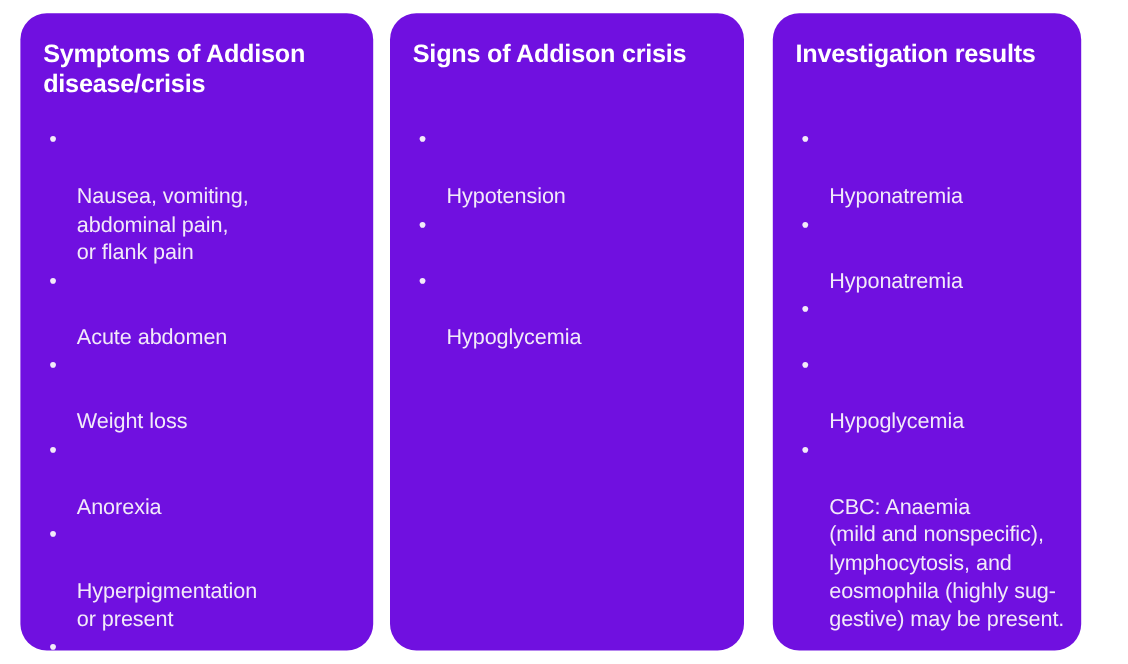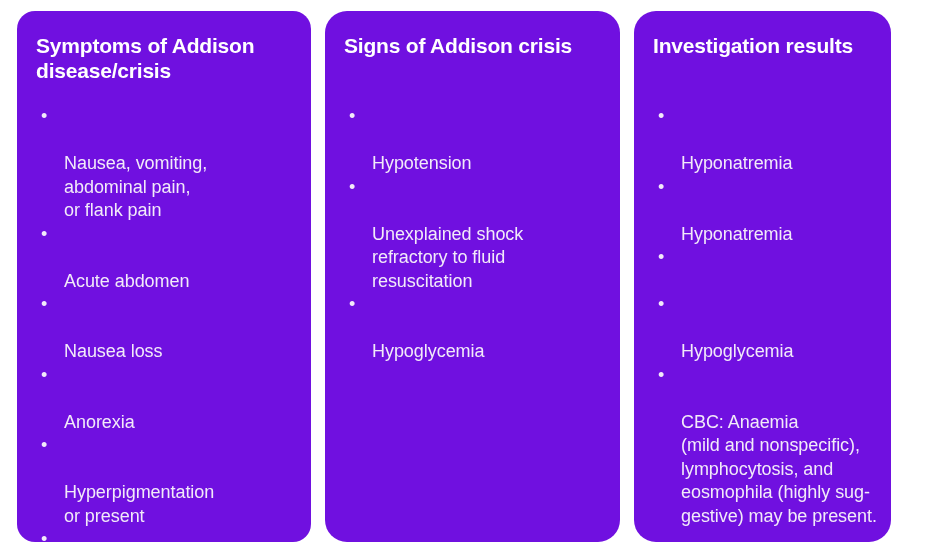--- a/index.html
+++ b/index.html
@@ -30,23 +30,23 @@
   .card {
     background: #7010e0;
     border-radius: 22px;
     box-sizing: border-box;
     display: flex;
     flex-direction: column;
     overflow: hidden;
   }
 
   
-  .card-1 { width: 294px; padding: 22px 14px 16px 19px; border-radius: 18px; }
+  .card-1 { width: 294px; padding: 22px 14px 16px 19px; }
   .card-2 { width: 295px; padding: 22px 14px 16px 19px; justify-content: center; }
-  .card-3 { width: 257px; padding: 22px 12px 16px 19px; }
+  .card-3 { width: 257px; padding: 22px 12px 16px 19px; margin-left: 10px; }
 
   .card-title {
     color: #ffffff;
     font-size: 21px;
     font-weight: bold;
     line-height: 25px;
     letter-spacing: -0.2px;
     margin: 0;
     white-space: pre-line;
   }
@@ -102,21 +102,21 @@
         <span>Nausea, vomiting,
 abdominal pain,
 or flank pain</span>
       </li>
       <li class="bullet-item">
         <span class="bullet-dot">•</span>
         <span>Acute abdomen</span>
       </li>
       <li class="bullet-item">
         <span class="bullet-dot">•</span>
-        <span>Nausea loss</span>
+        <span>Weight loss</span>
       </li>
       <li class="bullet-item">
         <span class="bullet-dot">•</span>
         <span>Anorexia</span>
       </li>
       <li class="bullet-item">
         <span class="bullet-dot">•</span>
         <span>Hyperpigmentation
 or present</span>
       </li>
@@ -131,23 +131,20 @@
     <div class="title-slot">
       <h2 class="card-title">Signs of Addison crisis</h2>
     </div>
     <ul class="bullet-list">
       <li class="bullet-item">
         <span class="bullet-dot">•</span>
         <span>Hypotension</span>
       </li>
       <li class="bullet-item">
         <span class="bullet-dot">•</span>
-        <span>Unexplained shock
-refractory to fluid
-resuscitation</span>
       </li>
       <li class="bullet-item">
         <span class="bullet-dot">•</span>
         <span>Hypoglycemia</span>
       </li>
     </ul>
   </section>
 
   <section class="card card-3">
     <div class="title-slot">

